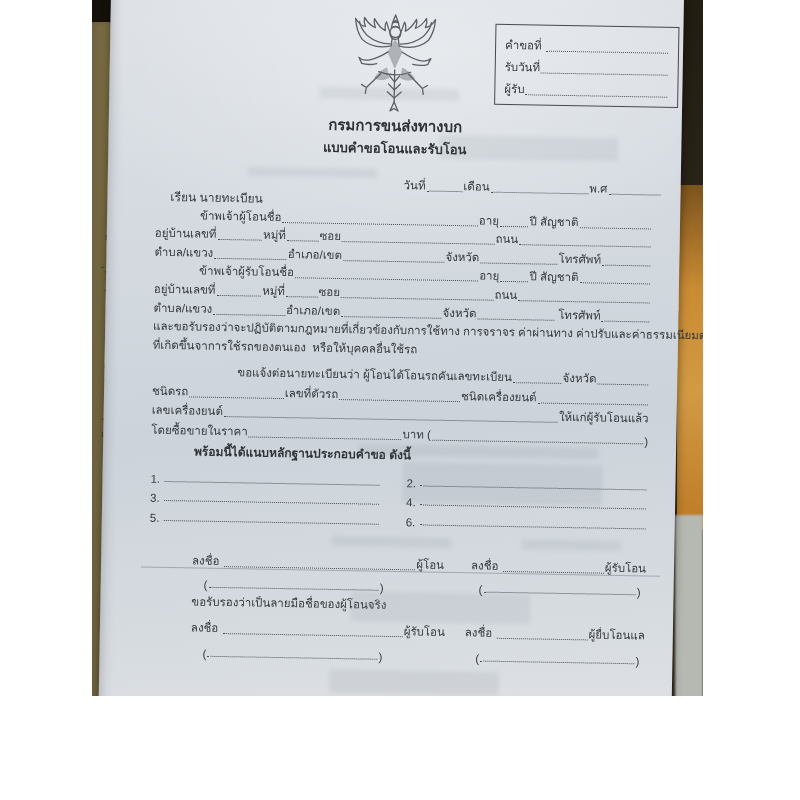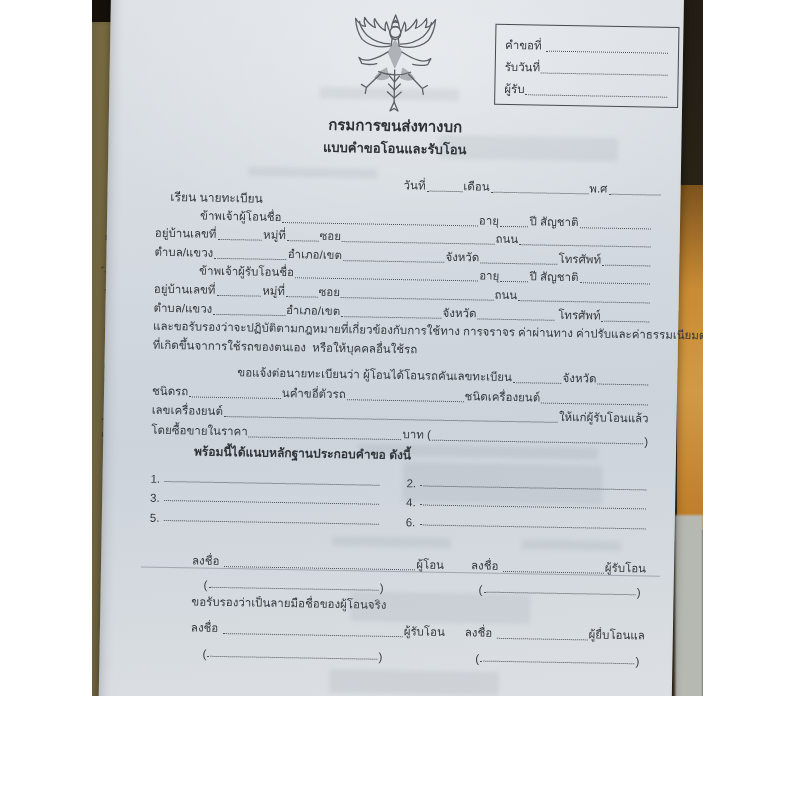--- a/index.html
+++ b/index.html
@@ -224,21 +224,21 @@
       <div class="blk transfer-lines">
           <div class="fline" style="margin-left: 85px;">
             <span class="tx">ขอแจ้งต่อนายทะเบียนว่า ผู้โอนได้โอนรถคันเลขทะเบียน</span>
             <span class="dots" style="flex-grow: 1.15;"></span>
             <span class="tx">จังหวัด</span>
             <span class="dots" style="flex-grow: 1.2;"></span>
           </div>
           <div class="fline">
             <span class="tx">ชนิดรถ</span>
             <span class="dots" style="flex-grow: 1.8;"></span>
-            <span class="tx">นคำขอี่ตัวรถ</span>
+            <span class="tx">เลขที่ตัวรถ</span>
             <span class="dots" style="flex-grow: 2.3;"></span>
             <span class="tx">ชนิดเครื่องยนต์</span>
             <span class="dots" style="flex-grow: 2.1;"></span>
           </div>
           <div class="fline">
             <span class="tx">เลขเครื่องยนต์</span>
             <span class="dots" style="flex-grow: 1;"></span>
             <span class="tx">ให้แก่ผู้รับโอนแล้ว</span>
           </div>
           <div class="fline">

